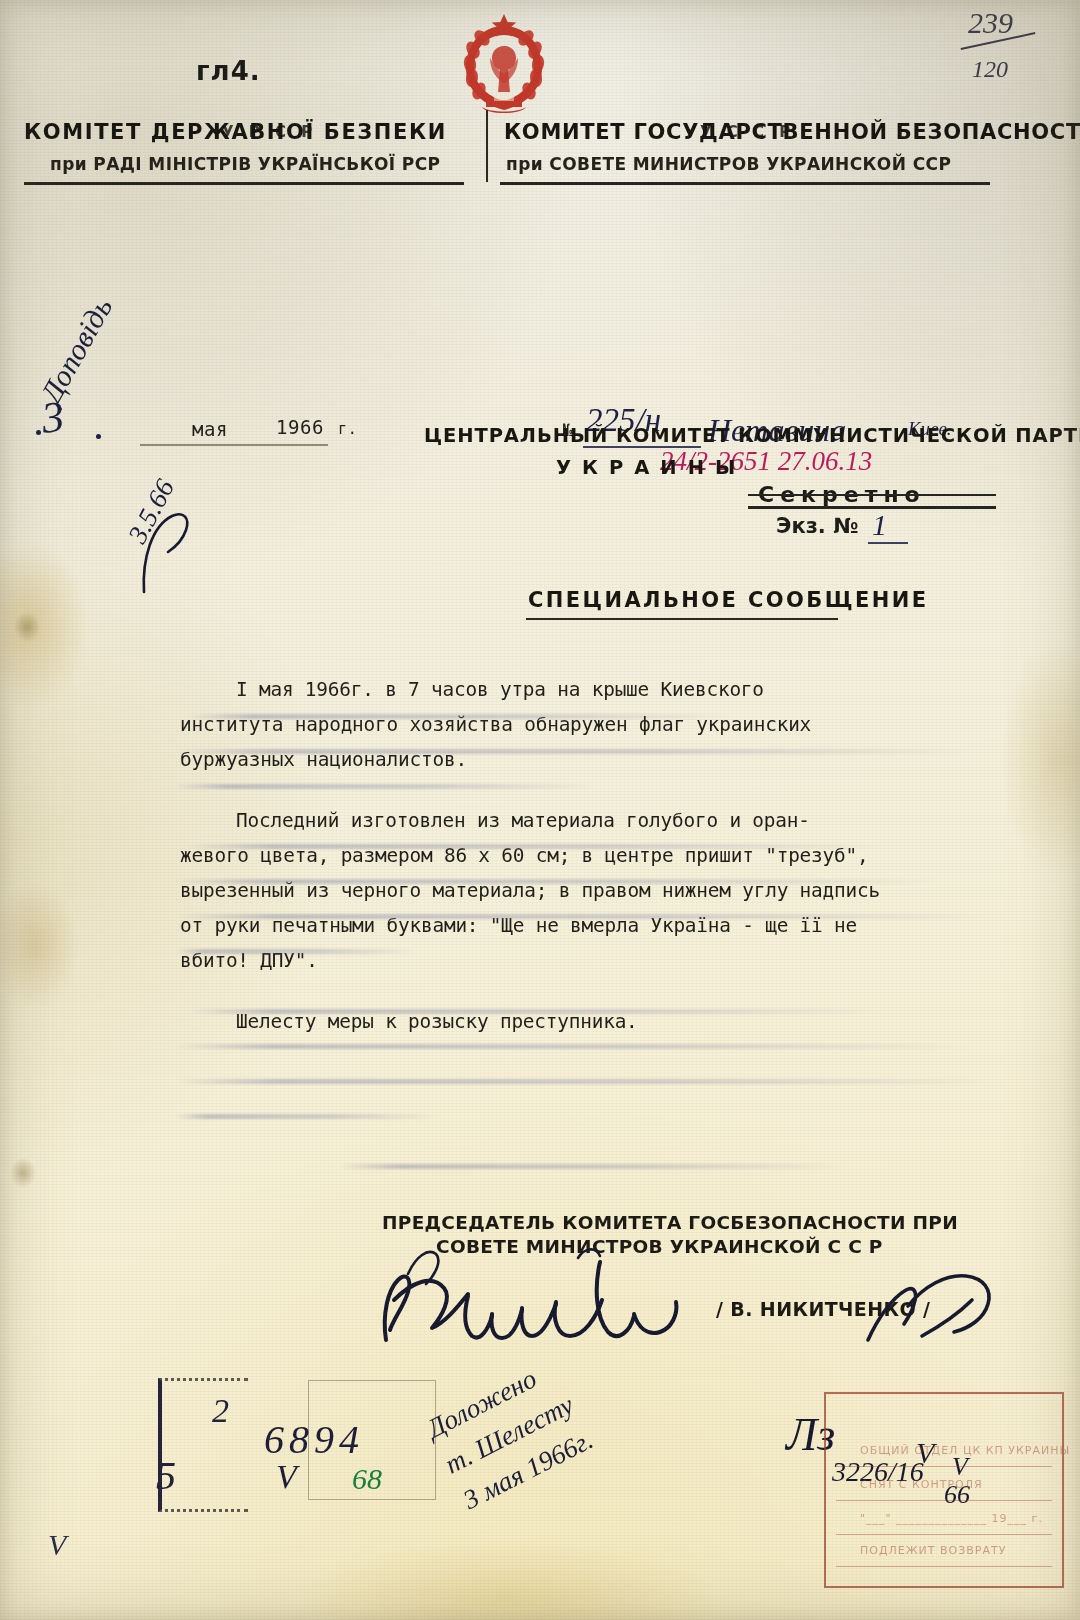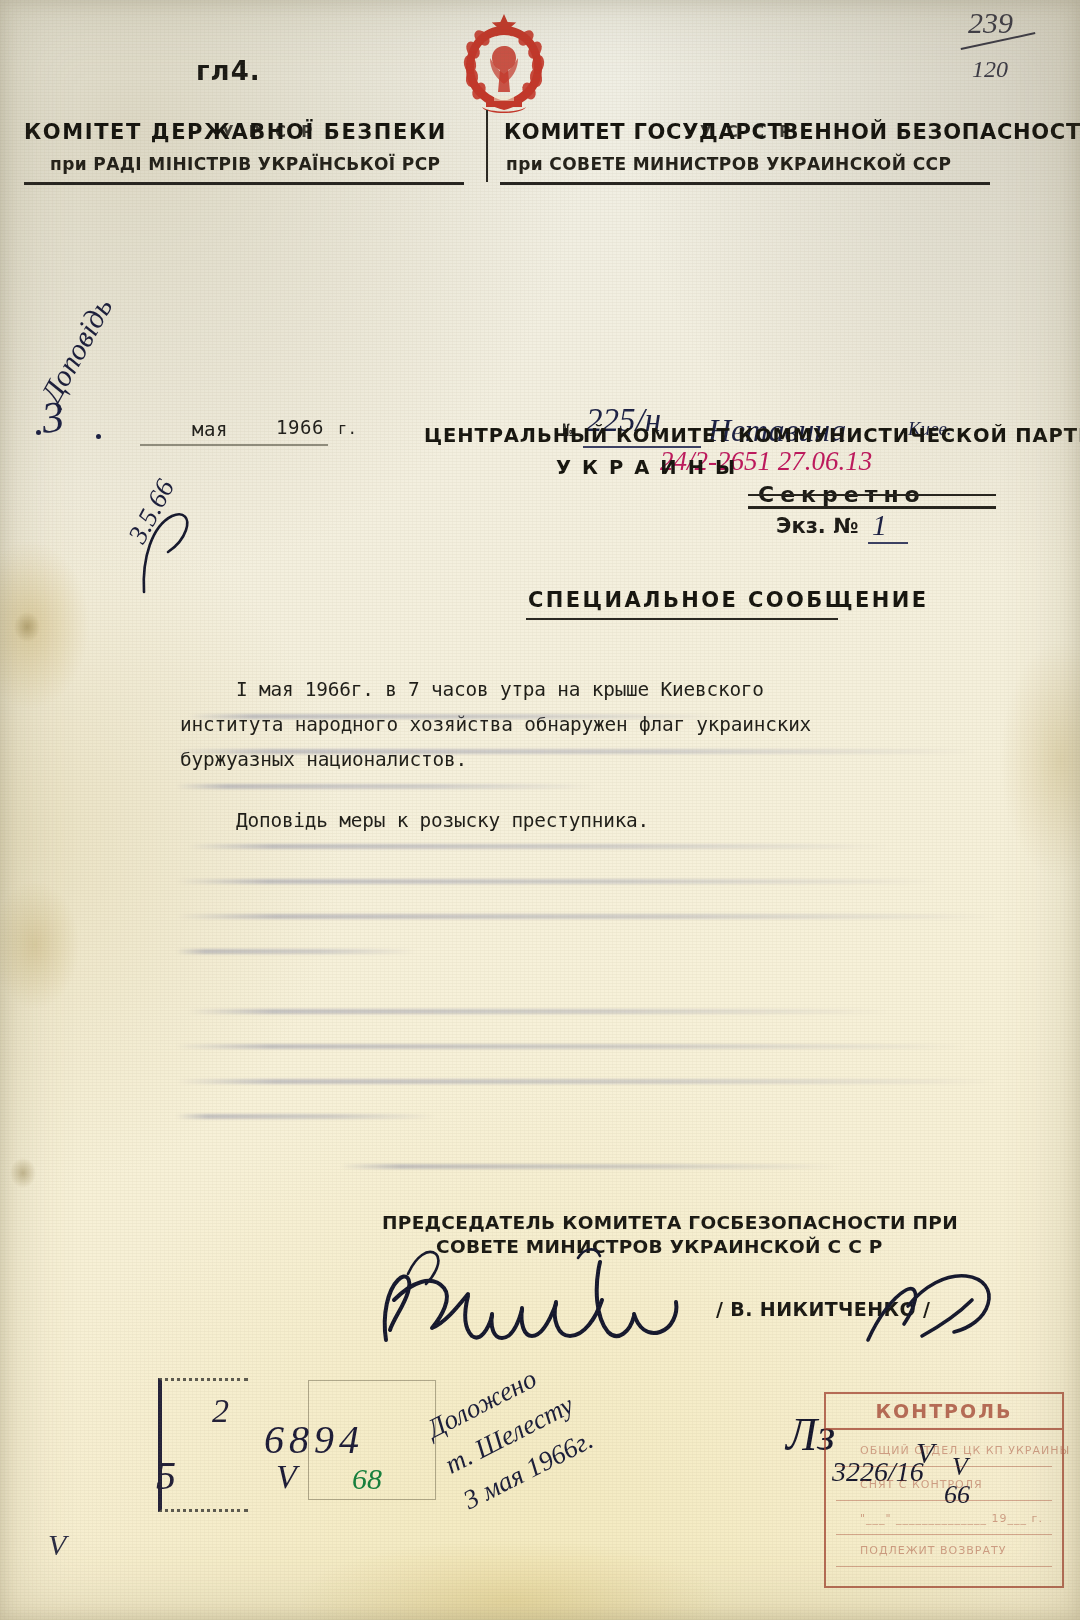--- a/index.html
+++ b/index.html
@@ -426,21 +426,26 @@
   <div id="addressee-1">ЦЕНТРАЛЬНЫЙ КОМИТЕТ КОММУНИСТИЧЕСКОЙ ПАРТИИ</div>
   <div id="addressee-2">УКРАИНЫ</div>
 
   <div id="doc-title">СПЕЦИАЛЬНОЕ СООБЩЕНИЕ</div>
   <div id="doc-title-rule"></div>
 
   <div id="body">
     <p class="tw">I мая 1966г. в 7 часов утра на крыше Киевского
 института народного хозяйства обнаружен флаг украинских
 буржуазных националистов.</p>
-    <p class="tw">Доповідь меры к розыску преступника.</p>
+    <p class="tw">Последний изготовлен из материала голубого и оран-
+жевого цвета, размером 86 x 60 см; в центре пришит "трезуб",
+вырезенный из черного материала; в правом нижнем углу надпись
+от руки печатными буквами: "Ще не вмерла Україна - ще її не
+вбито! ДПУ".</p>
+    <p class="tw">Шелесту меры к розыску преступника.</p>
   </div>
 
   <div class="smudge" style="left:188px; top:714px; width:540px;"></div>
   <div class="smudge" style="left:176px; top:749px; width:800px;"></div>
   <div class="smudge" style="left:176px; top:784px; width:420px;"></div>
   <div class="smudge" style="left:188px; top:844px; width:700px;"></div>
   <div class="smudge" style="left:176px; top:879px; width:760px;"></div>
   <div class="smudge" style="left:176px; top:914px; width:820px;"></div>
   <div class="smudge" style="left:176px; top:949px; width:240px;"></div>
   <div class="smudge" style="left:188px; top:1009px; width:700px;"></div>
@@ -492,21 +497,20 @@
     <div class="rtext hand">3 мая 1966г.</div>
   </div>
 
   <div id="res-sig" class="hand">Лз</div>
   <div id="res-num" class="hand">3226/16</div>
   <div id="res-check1" class="hand">V</div>
   <div id="res-check2" class="hand">V</div>
   <div id="res-66" class="hand">66</div>
 
   <div id="control-stamp">
-    <div id="control-title">КОНТРОЛЬ</div>
     <div class="stamp-line" style="top:72px;"></div>
     <div class="stamp-line" style="top:106px;"></div>
     <div class="stamp-line" style="top:140px;"></div>
     <div class="stamp-line" style="top:172px;"></div>
     <div class="stamp-txt" style="left:14px; top:50px;">ОБЩИЙ ОТДЕЛ ЦК КП УКРАИНЫ</div>
     <div class="stamp-txt" style="left:14px; top:84px;">СНЯТ С КОНТРОЛЯ</div>
     <div class="stamp-txt" style="left:14px; top:118px;">"___" ______________ 19___ г.</div>
     <div class="stamp-txt" style="left:14px; top:150px;">ПОДЛЕЖИТ ВОЗВРАТУ</div>
   </div>
 

